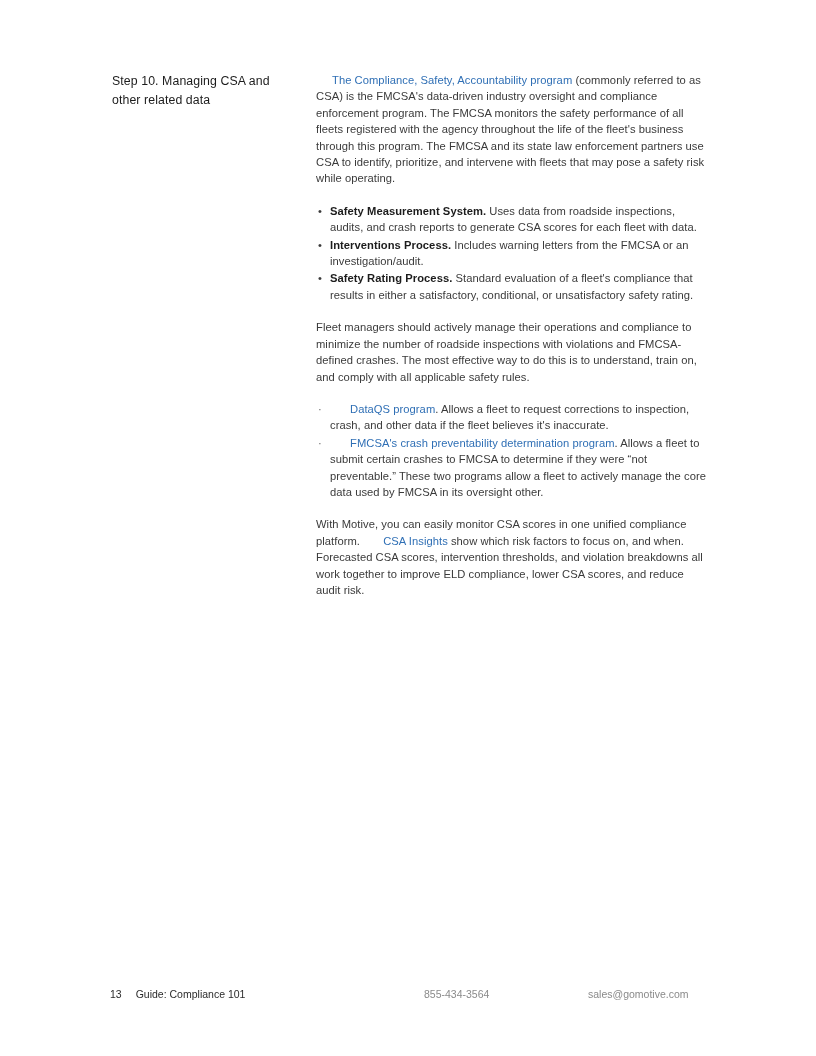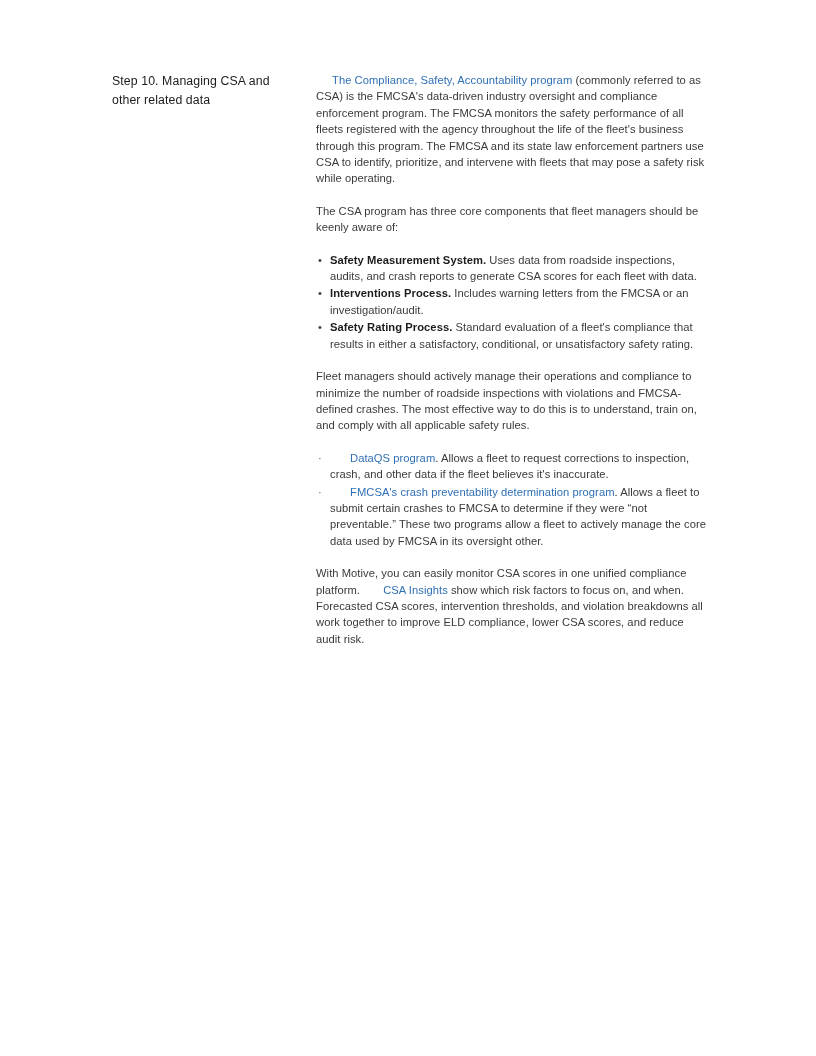--- a/index.html
+++ b/index.html
@@ -126,34 +126,38 @@
 <body>
 
 <div class="page">
 
   <div class="side-heading">Step 10. Managing CSA and other related data</div>
 
   <div class="body-col">
 
     <p class="para"><span class="link-strong">The Compliance, Safety, Accountability program</span><span> (commonly referred to as CSA) is the FMCSA's data-driven industry oversight and compliance enforcement program. The FMCSA monitors the safety performance of all fleets registered with the agency throughout the life of the fleet's business through this program. The FMCSA and its state law enforcement partners use CSA to identify, prioritize, and intervene with fleets that may pose a safety risk while operating.</span></p>
 
-    <p class="para">The CSA program has three core components that fleet managers should be keenly aware of:</p>
 
     <ul class="bullets">
       <li><span class="dot">•</span><span class="bold">Safety Measurement System.</span><span> Uses data from roadside inspections, audits, and crash reports to generate CSA scores for each fleet with data.</span></li>
       <li><span class="dot">•</span><span class="bold">Interventions Process.</span><span> Includes warning letters from the FMCSA or an investigation/audit.</span></li>
       <li><span class="dot">•</span><span class="bold">Safety Rating Process.</span><span> Standard evaluation of a fleet's compliance that results in either a satisfactory, conditional, or unsatisfactory safety rating.</span></li>
     </ul>
 
     <p class="para">Fleet managers should actively manage their operations and compliance to minimize the number of roadside inspections with violations and FMCSA-defined crashes. The most effective way to do this is to understand, train on, and comply with all applicable safety rules.</p>
 
 
     <ul class="bullets small-dot">
       <li><span class="dot">·</span><span class="link">DataQS program</span><span>. Allows a fleet to request corrections to inspection, crash, and other data if the fleet believes it's inaccurate.</span></li>
       <li><span class="dot">·</span><span class="link">FMCSA's crash preventability determination program</span><span>. Allows a fleet to submit certain crashes to FMCSA to determine if they were “not preventable.” These two programs allow a fleet to actively manage the core data used by FMCSA in its oversight other.</span></li>
     </ul>
 
     <p class="para"><span>With Motive, you can easily monitor CSA scores in one unified compliance platform. </span><span class="link">CSA Insights</span><span> show which risk factors to focus on, and when. Forecasted CSA scores, intervention thresholds, and violation breakdowns all work together to improve ELD compliance, lower CSA scores, and reduce audit risk.</span></p>
 
   </div>
 
+  <div class="footer">
+    <div class="footer-left"><span class="footer-page">13</span><span>Guide: Compliance 101</span></div>
+    <div class="footer-phone">855-434-3564</div>
+    <div class="footer-email">sales@gomotive.com</div>
+  </div>
 
 </div>
 
 </body></html>

